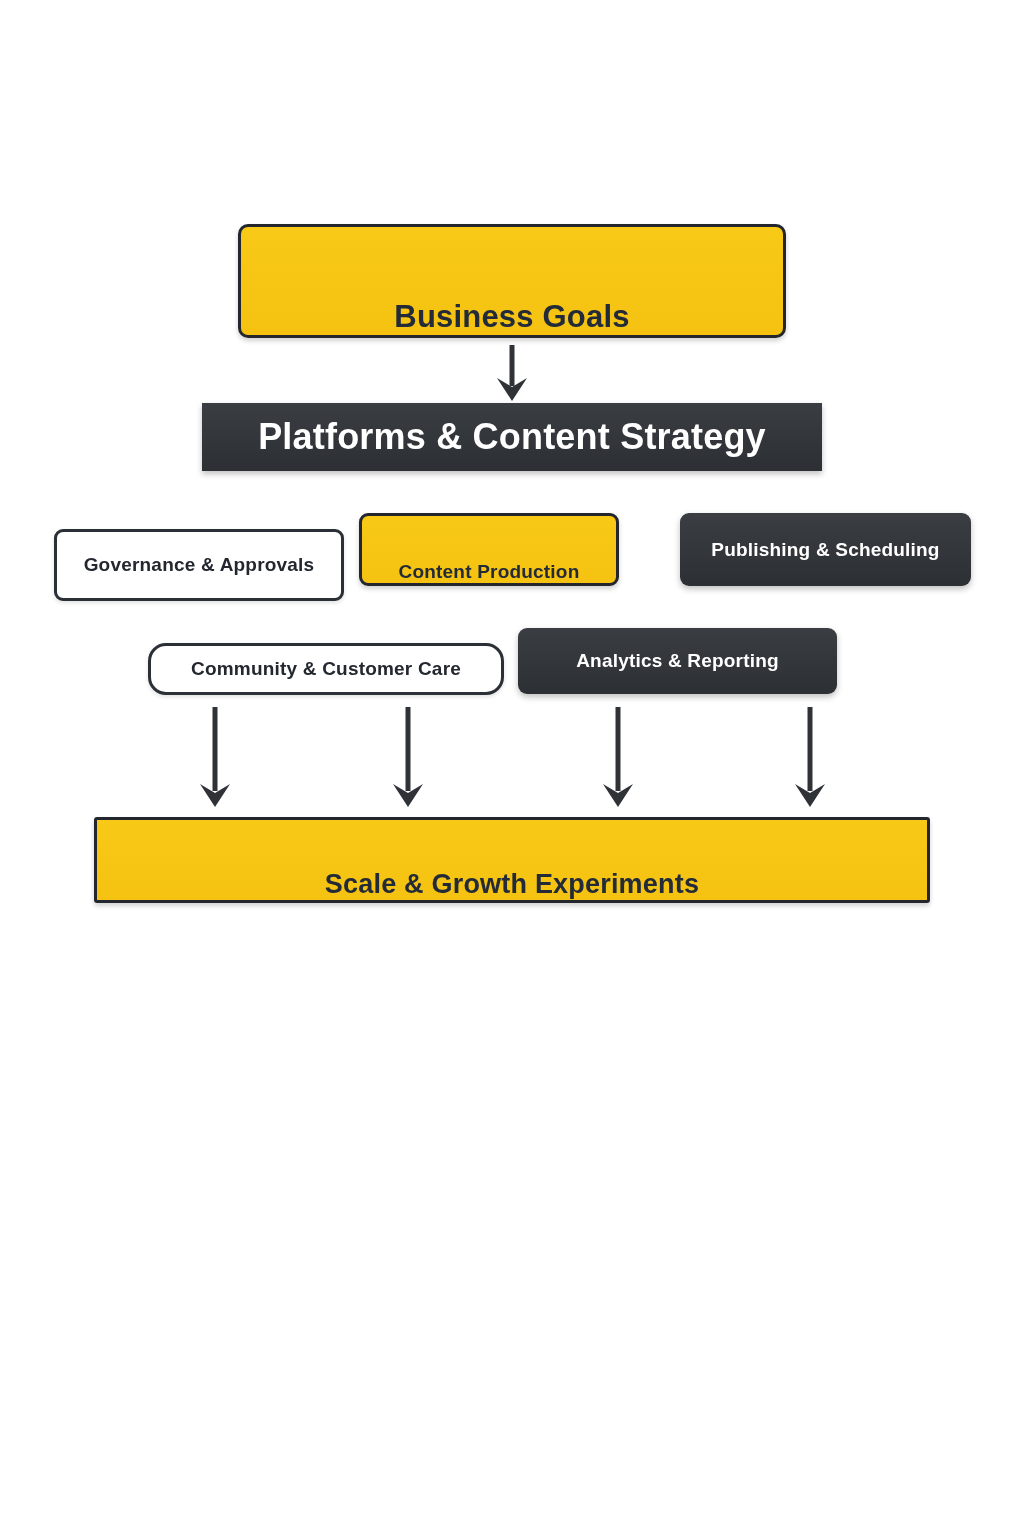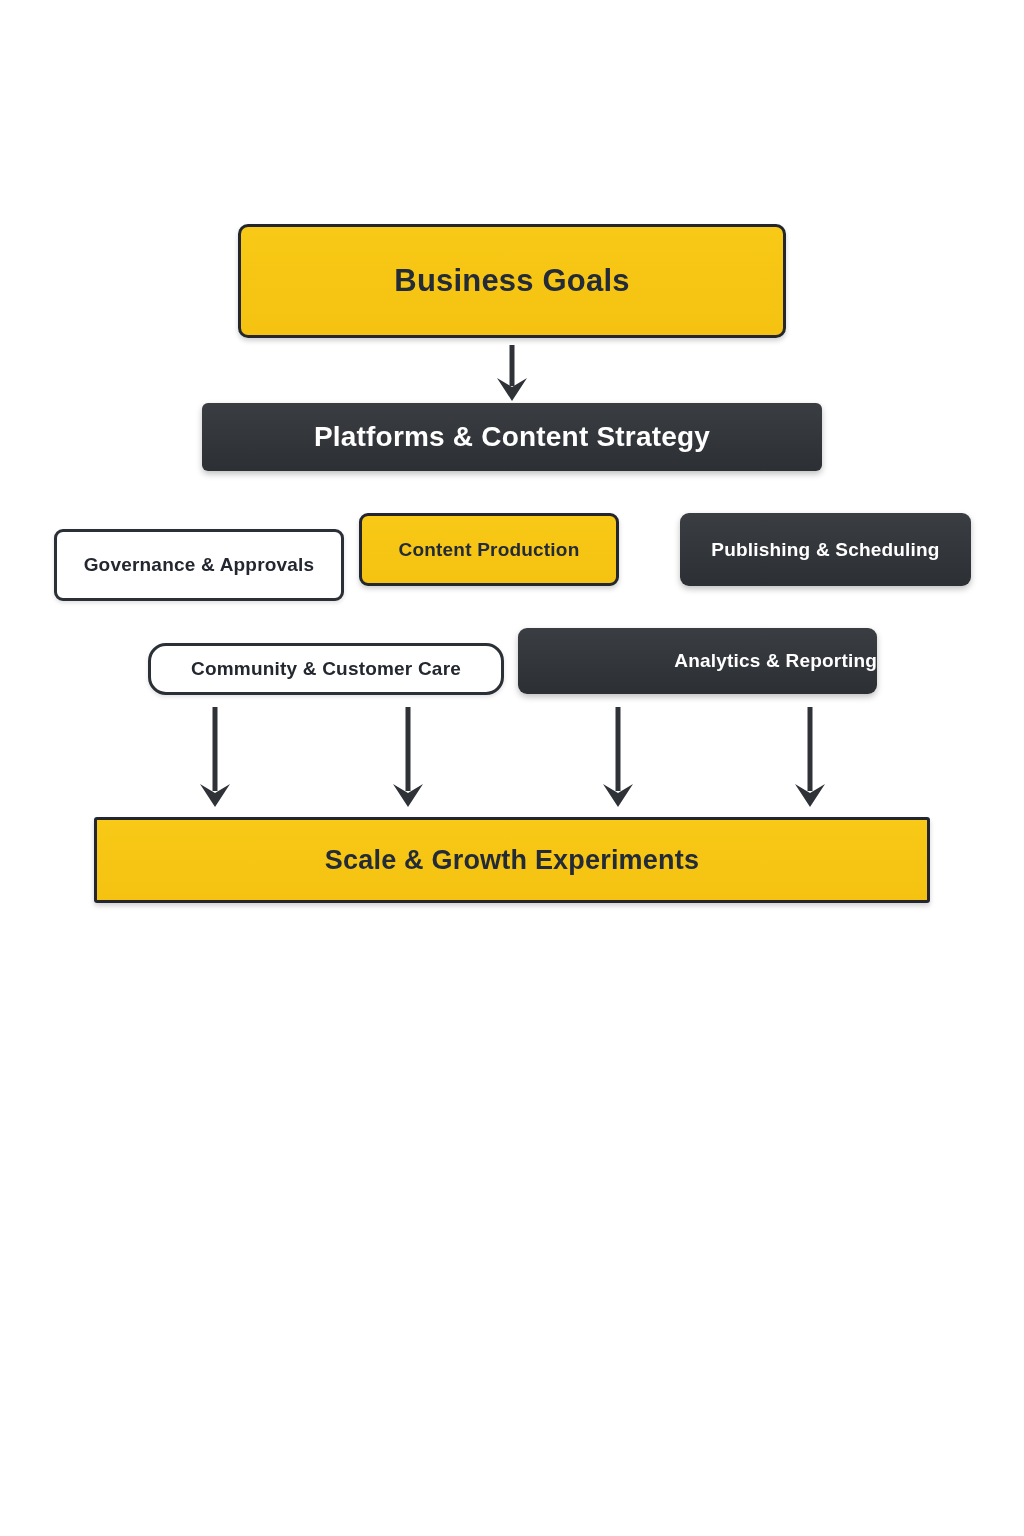--- a/index.html
+++ b/index.html
@@ -23,43 +23,44 @@
     text-align: center;
     font-weight: bold;
     box-sizing: border-box;
     letter-spacing: 0.2px;
   }
   .node.yellow {
     background: linear-gradient(180deg, #f8c916 0%, #f5c211 100%);
     border: 3px solid #23262c;
     color: #232b38;
     box-shadow: 0 3px 5px rgba(0,0,0,0.18);
+    align-items: flex-end;
   }
   .node.dark {
     background: linear-gradient(180deg, #3a3d42 0%, #2c2f33 100%);
     border: none;
     color: #ffffff;
     box-shadow: 0 3px 6px rgba(0,0,0,0.25);
   }
   .node.outline {
     background: #ffffff;
     border: 3px solid #2b2f36;
     color: #23272f;
     box-shadow: 0 2px 4px rgba(0,0,0,0.12);
     margin-top: 15px;
   }
 
   
   .box-business   { left: 238px; top: 224px; width: 548px; height: 114px; border-radius: 10px; font-size: 31px; }
-  .box-platforms  { left: 202px; top: 403px; width: 620px; height:  68px; border-radius: 6px; font-size: 28px; }
+  .box-platforms  { left: 202px; top: 403px; width: 620px; height:  68px; border-radius: 0; font-size: 36px; }
   .box-governance { left:  54px; top: 514px; width: 290px; height:  72px; border-radius: 9px;  font-size: 19px; }
   .box-production { left: 359px; top: 513px; width: 260px; height:  73px; border-radius: 9px;  font-size: 19px; }
   .box-publishing { left: 680px; top: 513px; width: 291px; height:  73px; border-radius: 9px;  font-size: 19px; }
   .box-community  { left: 148px; top: 628px; width: 356px; height:  52px; border-radius: 18px;  font-size: 19px; }
-  .box-analytics  { left: 518px; top: 628px; width: 359px; height:  66px; border-radius: 9px;  font-size: 19px; justify-content: flex-end; }
+  .box-analytics  { left: 518px; top: 628px; width: 319px; height:  66px; border-radius: 9px;  font-size: 19px; }
   .box-scale      { left:  94px; top: 817px; width: 836px; height:  86px; border-radius: 3px;  font-size: 27px; }
 
   .arrow {
     position: absolute;
     width: 44px;
   }
   .arrow-top  { left: 490px; top: 344px; height: 58px; }
   .arrow-b1   { left: 193px; top: 706px; height: 102px; }
   .arrow-b2   { left: 386px; top: 706px; height: 102px; }
   .arrow-b3   { left: 596px; top: 706px; height: 102px; }

